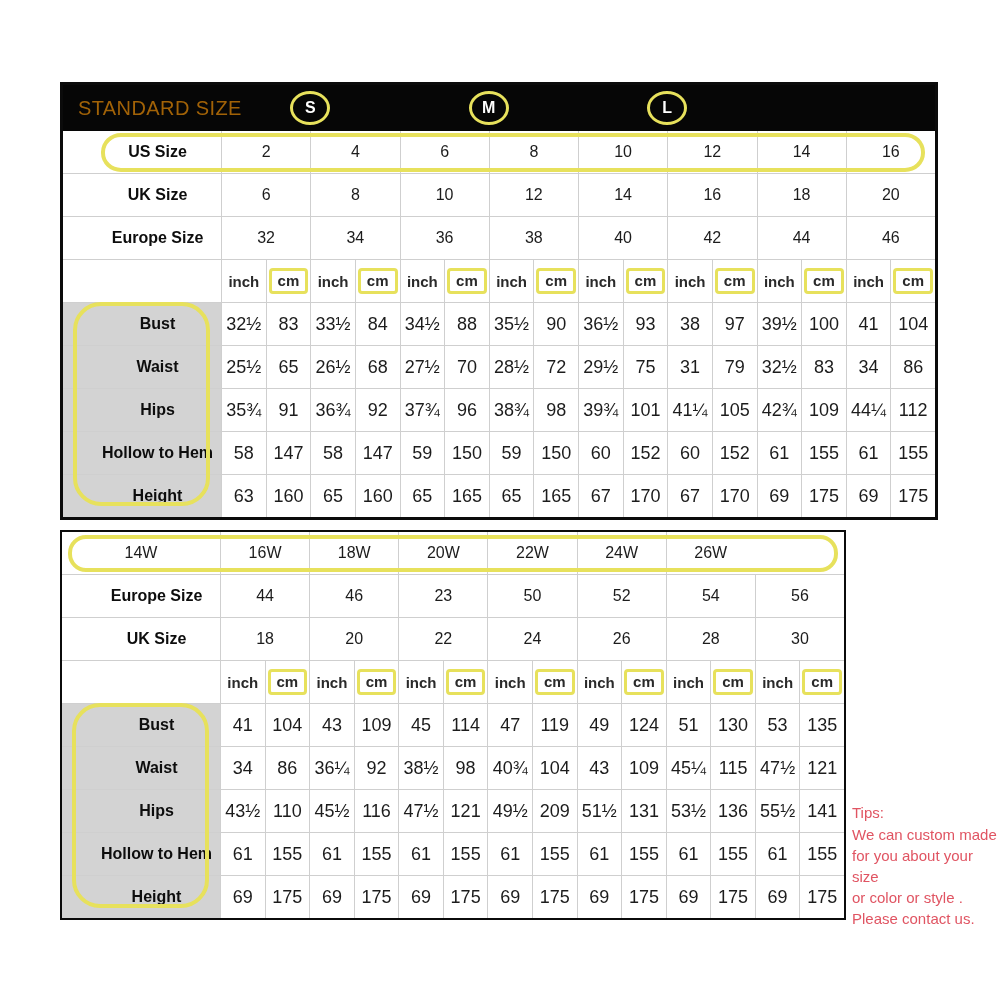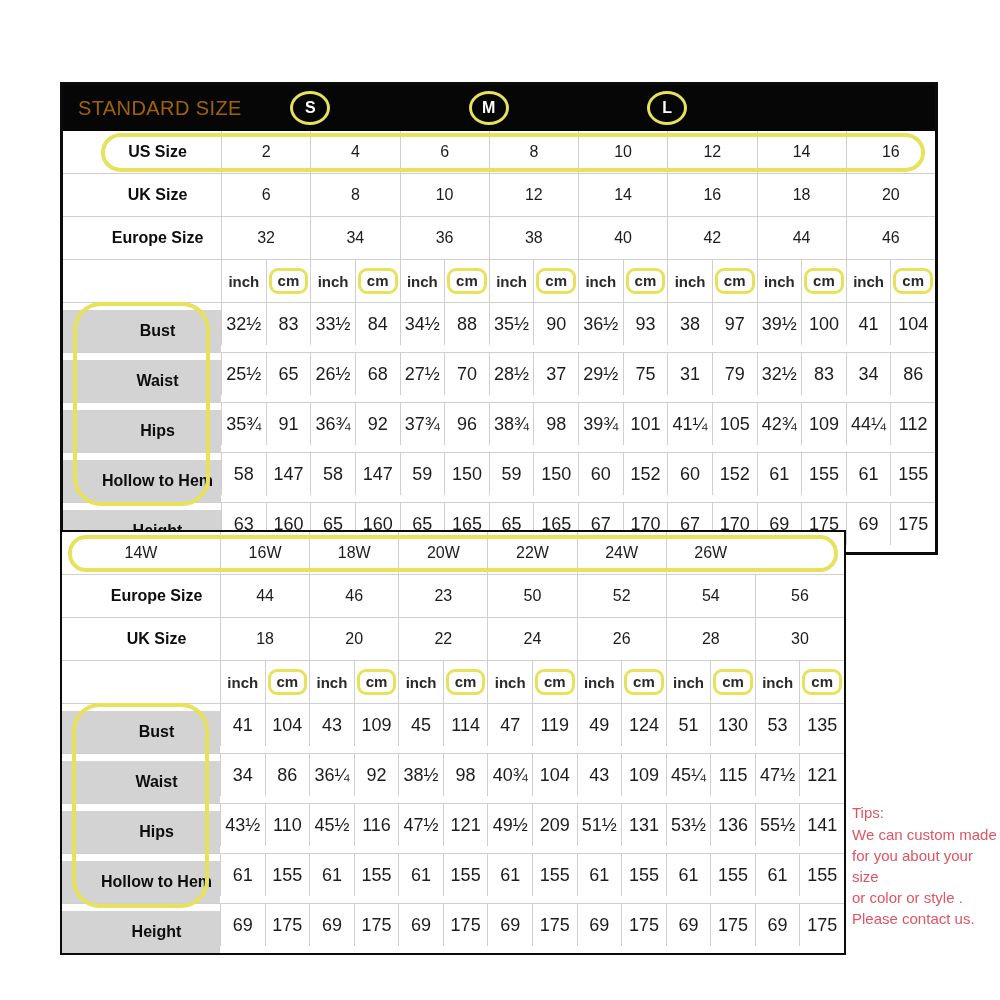--- a/index.html
+++ b/index.html
@@ -39,26 +39,26 @@
   
   .row{display:grid;border-top:1px solid var(--border-gray);}
   .row:first-child{border-top:none;}
   .cell{
     height:42px;display:flex;align-items:center;justify-content:center;
     border-left:1px solid var(--border-gray);
     font-size:16px;color:var(--ink);white-space:nowrap;overflow:hidden;
   }
   .cell:first-child{border-left:none;}
   .label-cell{font-weight:bold;font-size:16px;color:#0d0d0d;padding-left:31px;}
-  .label-cell.gray{background:var(--label-gray);margin-top:7px;}
+  .label-cell.gray{background:var(--label-gray);}
   .measure-row .value-cell{font-size:18px;}
   .size-row .value-cell{font-size:16px;}
   .unit-cell{font-size:15px;color:#2a2a2a;font-weight:bold;}
   .unit-text{display:inline-block;padding:1px 5px;}
-  .cm-box{border:3px solid var(--yellow);border-radius:9px;padding:0 6px;line-height:20px;}
+  .cm-box{border:3px solid var(--yellow);border-radius:4px;padding:0 6px;line-height:20px;}
 
   
   .hl{
     position:absolute;pointer-events:none;
     border:4px solid var(--yellow);box-sizing:border-box;
   }
   #hl-us-row{left:38px;top:48px;width:824px;height:39px;border-radius:20px/19px;}
   #hl-std-labels{left:10px;top:217px;width:137px;height:204px;border-radius:28px;}
   #hl-plus-row{left:6px;top:3px;width:770px;height:37px;border-radius:18px;}
   #hl-plus-labels{left:10px;top:171px;width:137px;height:205px;border-radius:28px;}
@@ -199,21 +199,21 @@
       </div>
       <div class="row measure-row" style="grid-template-columns: 158px repeat(16, 1fr);">
         <div class="cell label-cell gray">Waist</div>
         <div class="cell value-cell">25½</div>
         <div class="cell value-cell">65</div>
         <div class="cell value-cell">26½</div>
         <div class="cell value-cell">68</div>
         <div class="cell value-cell">27½</div>
         <div class="cell value-cell">70</div>
         <div class="cell value-cell">28½</div>
-        <div class="cell value-cell">37</div>
+        <div class="cell value-cell">72</div>
         <div class="cell value-cell">29½</div>
         <div class="cell value-cell">75</div>
         <div class="cell value-cell">31</div>
         <div class="cell value-cell">79</div>
         <div class="cell value-cell">32½</div>
         <div class="cell value-cell">83</div>
         <div class="cell value-cell">34</div>
         <div class="cell value-cell">86</div>
       </div>
       <div class="row measure-row" style="grid-template-columns: 158px repeat(16, 1fr);">

